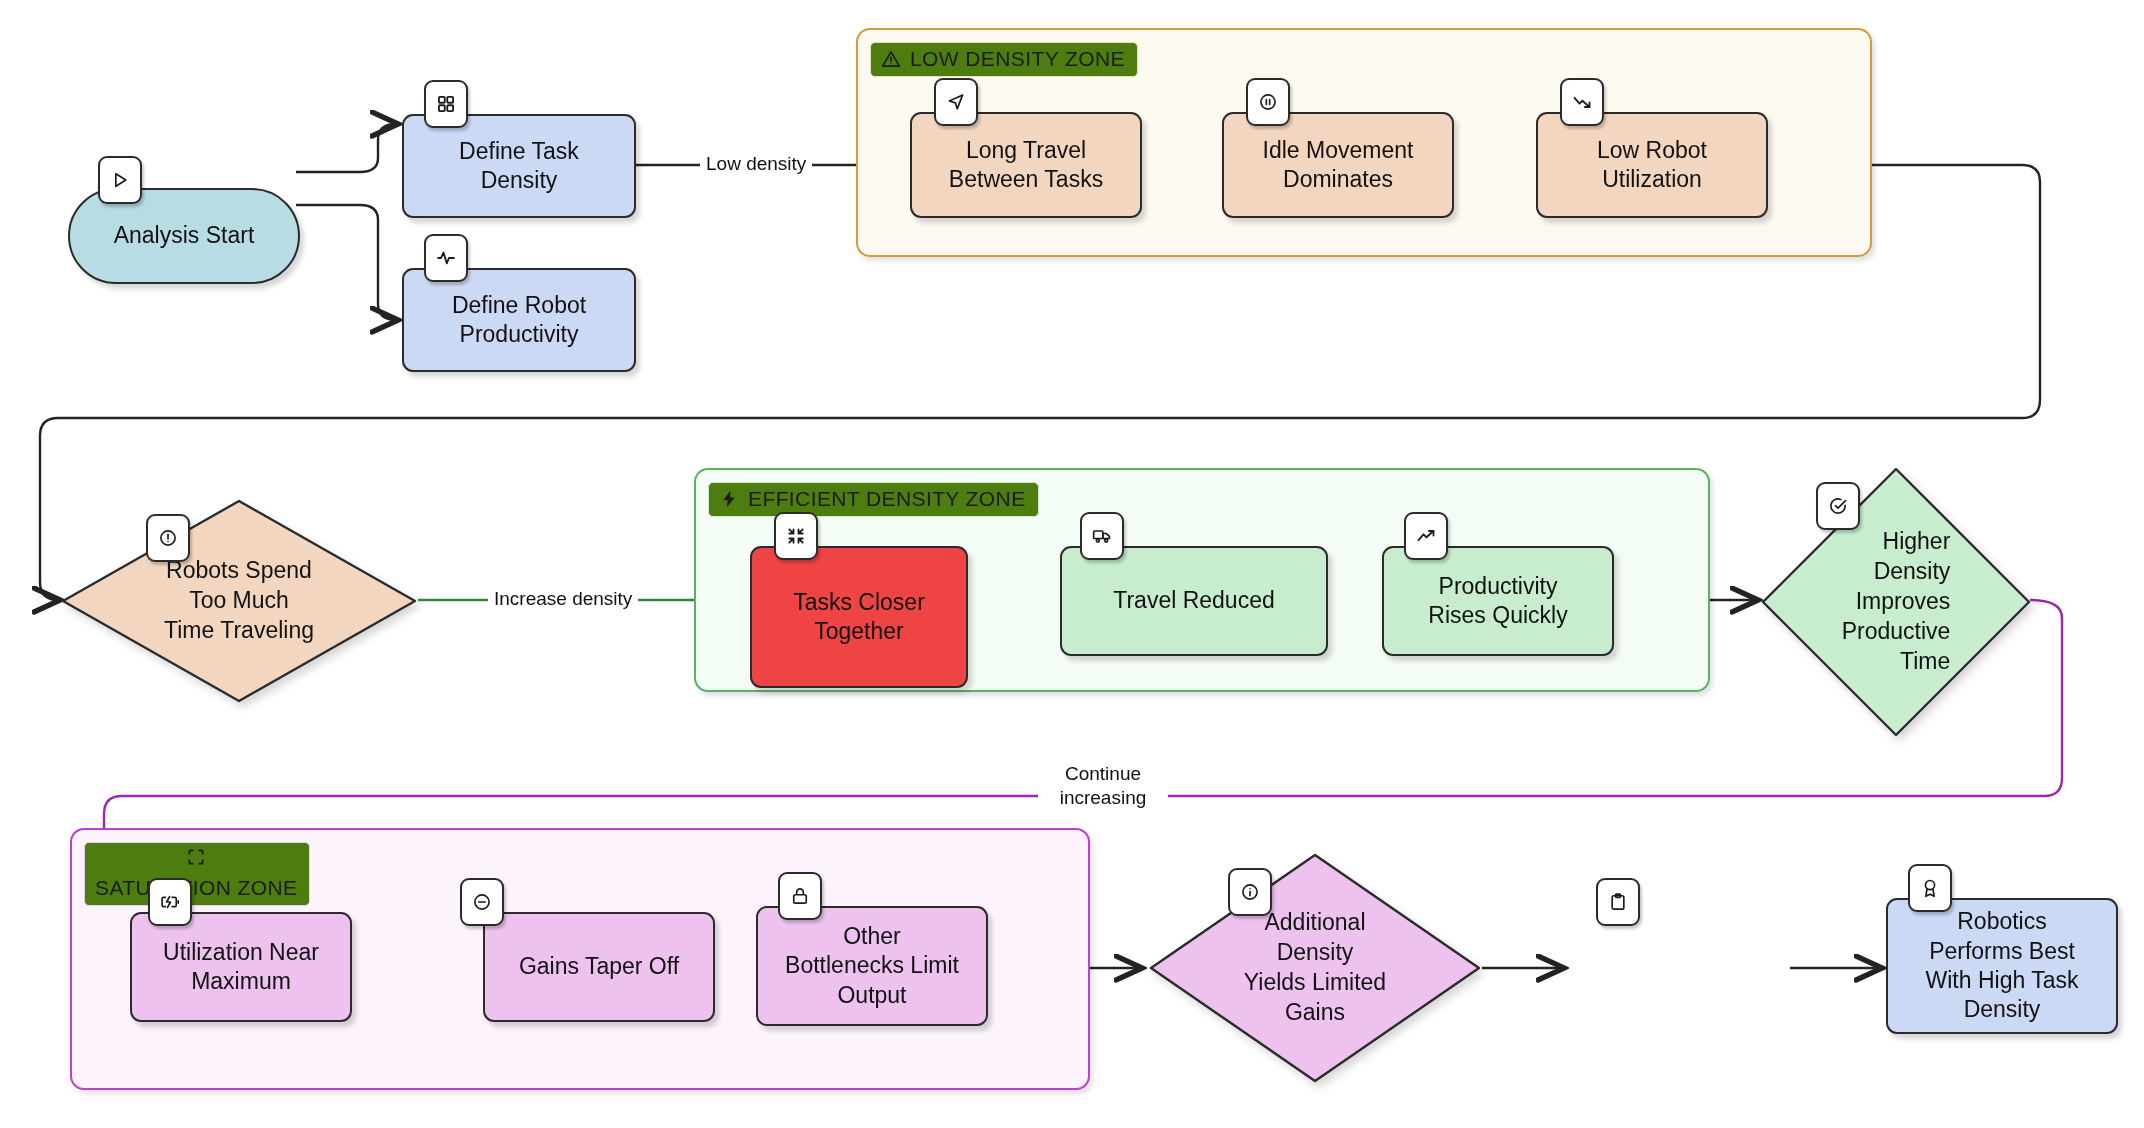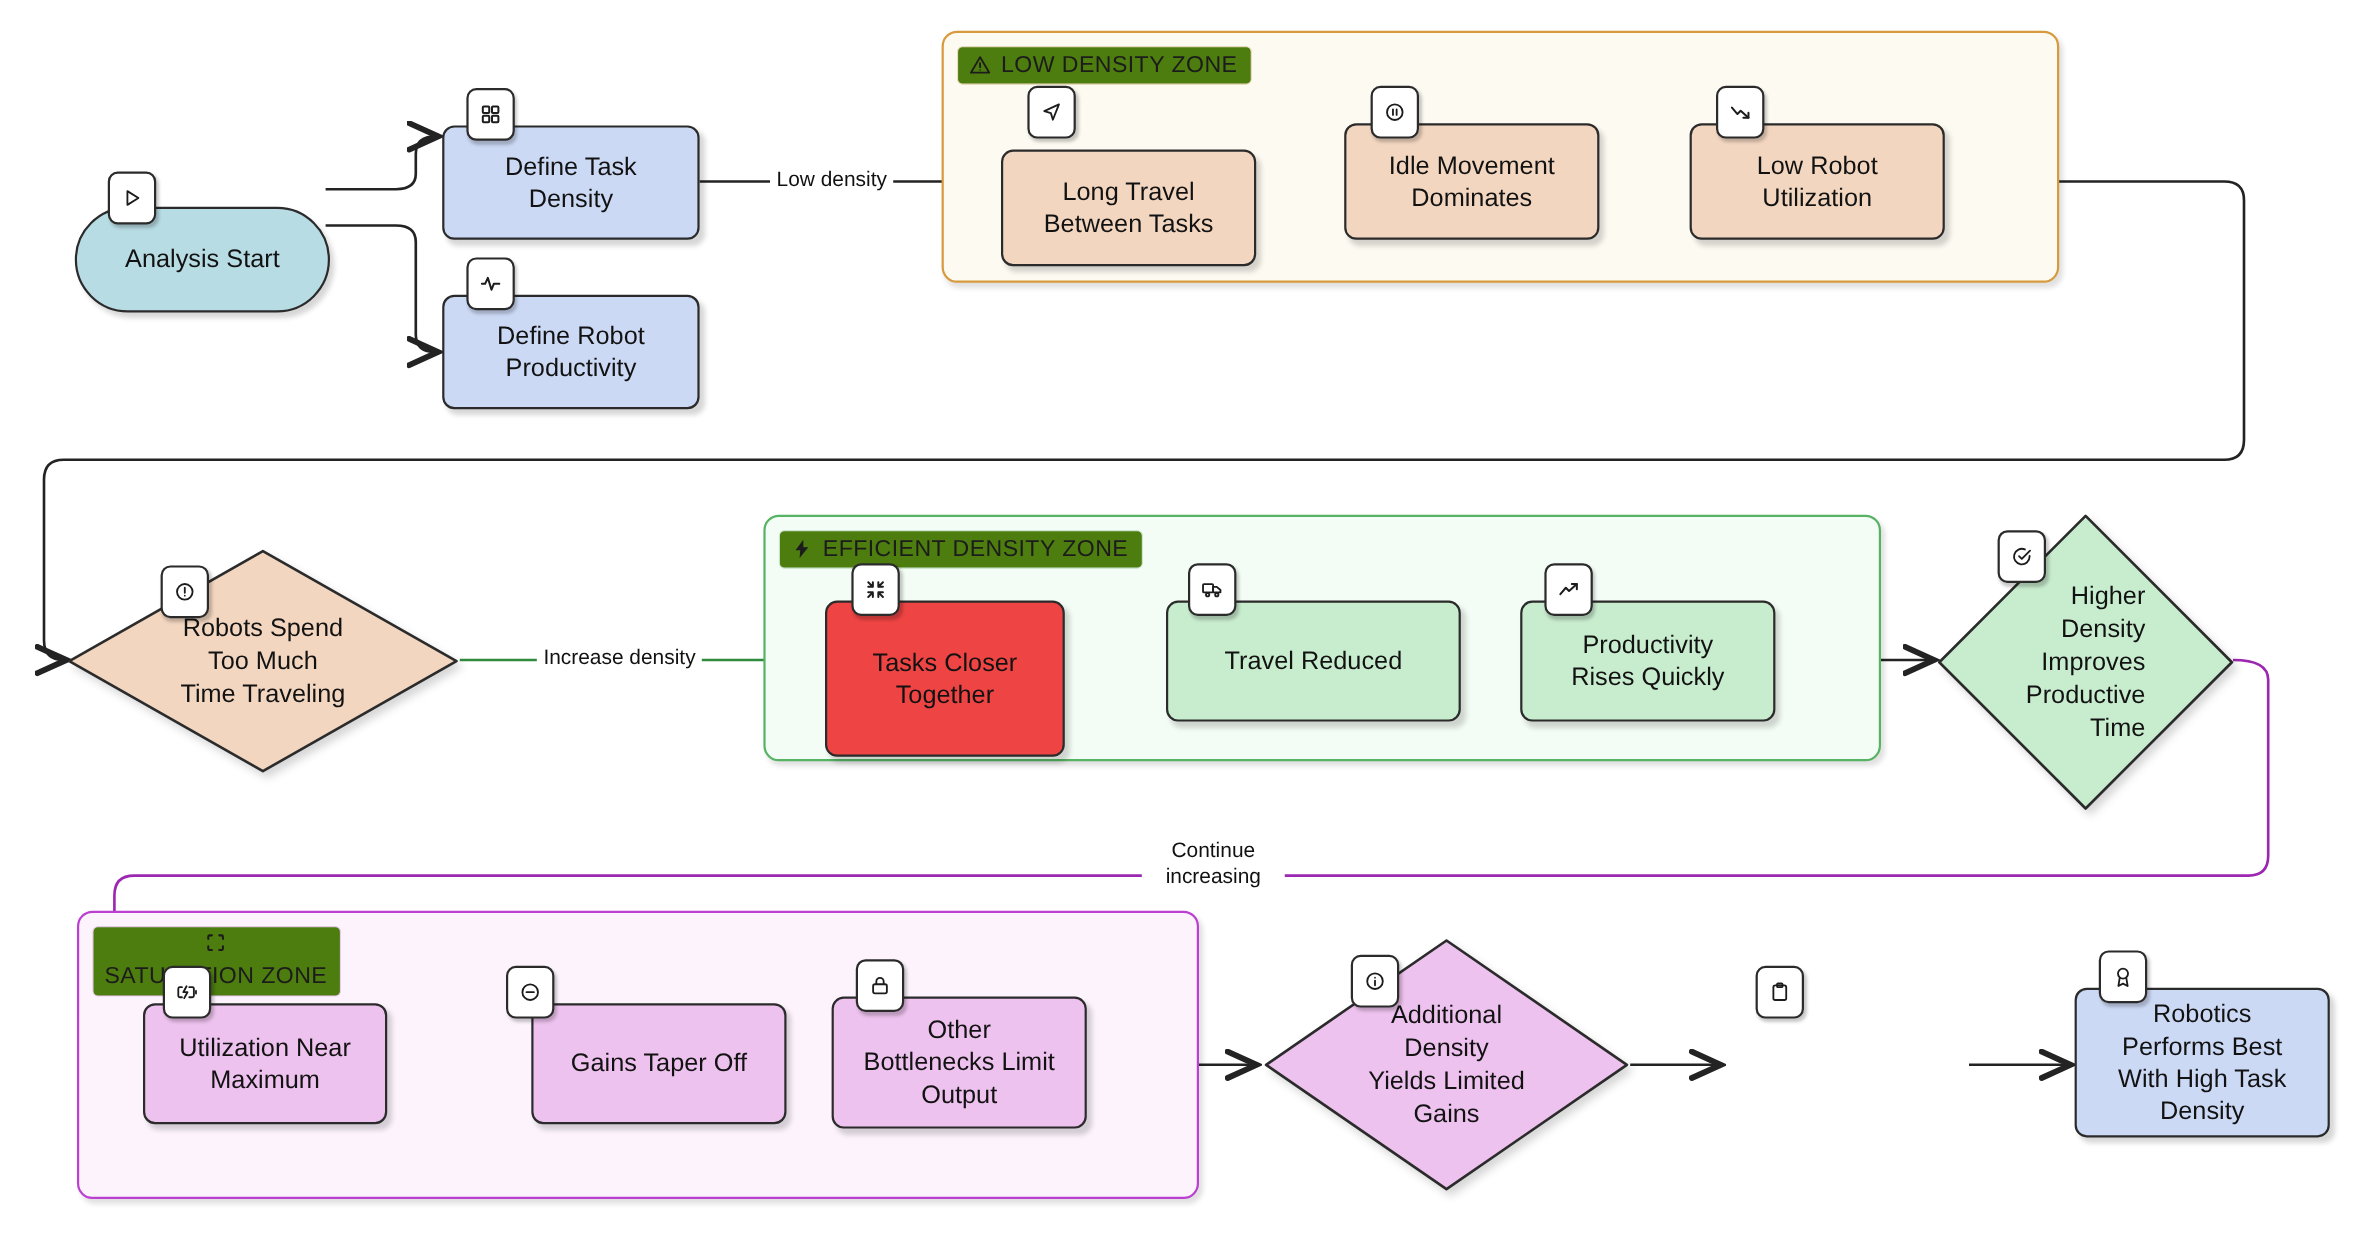--- a/index.html
+++ b/index.html
@@ -153,21 +153,21 @@
   <div class="node rect" style="left:402px;top:268px;width:234px;height:104px;background:#ccd9f5;">
     <span style="white-space:pre-line;">Define Robot
 Productivity</span>
   </div>
   <div class="badge" style="left:424px;top:234px;">
     <svg width="20" height="20" viewBox="0 0 24 24" fill="none" stroke="#1c1c1c" stroke-width="2.2" stroke-linecap="round" stroke-linejoin="round">
       <path d="M2.5 12h3.5L9 5.5 13 18.5 15.5 12h6"></path>
     </svg>
   </div>
 
-  <div class="node rect" style="left:910px;top:112px;width:232px;height:106px;background:#f2d6c0;margin-top:24px;">
+  <div class="node rect" style="left:910px;top:112px;width:232px;height:106px;background:#f2d6c0;">
     <span style="white-space:pre-line;">Long Travel
 Between Tasks</span>
   </div>
   <div class="badge" style="left:934px;top:78px;">
     <svg width="20" height="20" viewBox="0 0 24 24" fill="none" stroke="#1c1c1c" stroke-width="2" stroke-linejoin="round">
         <path d="M20 3.5 L4 10.8 l7.2 2.2 2.2 7.2 Z"></path>
       </svg>
   </div>
 
   <div class="node rect" style="left:1222px;top:112px;width:232px;height:106px;background:#f2d6c0;">

